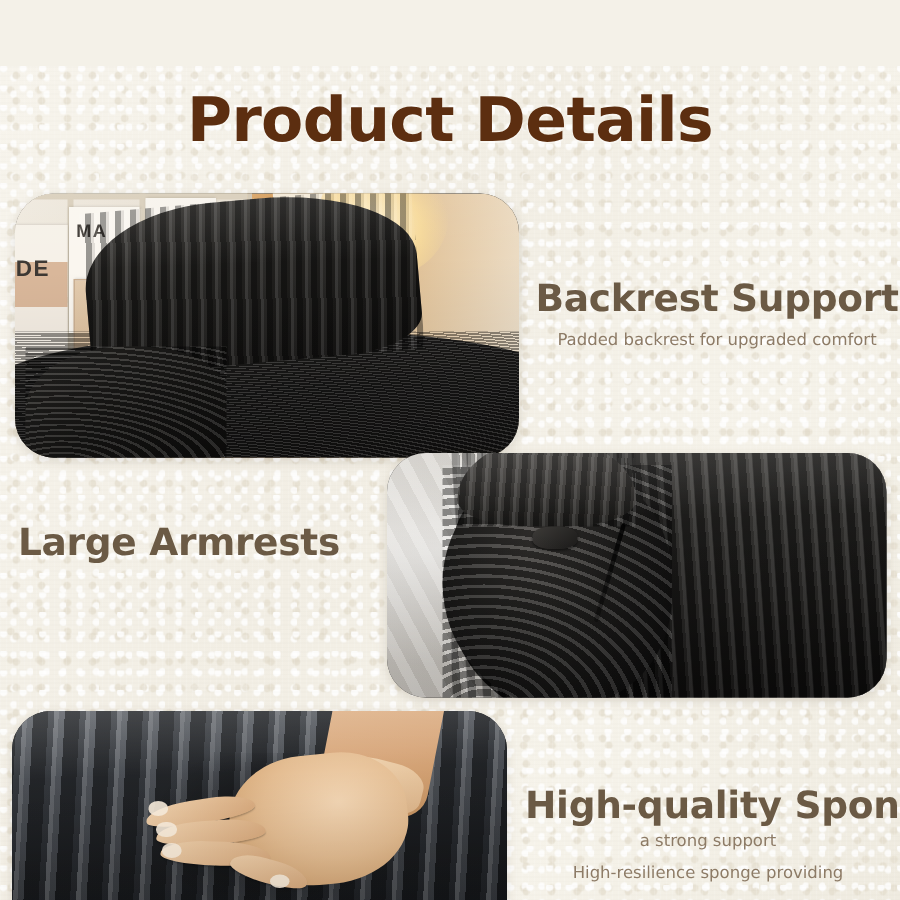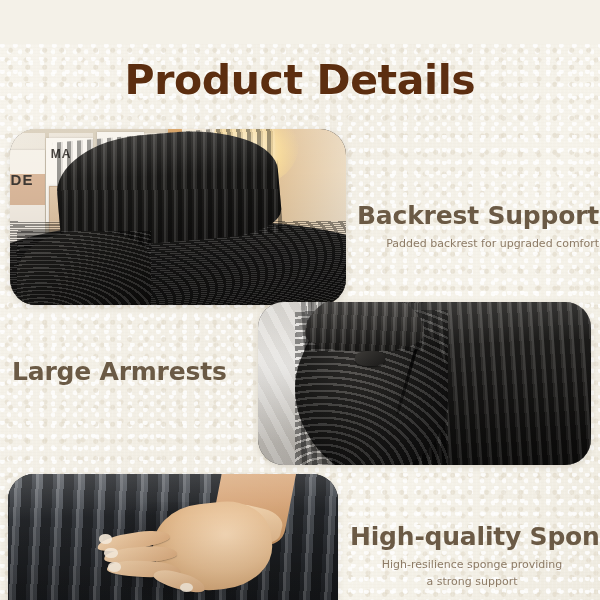--- a/index.html
+++ b/index.html
@@ -216,22 +216,22 @@
     white-space:nowrap;
   }
   .blk p{
     margin:4px 0 0 0;
     font-family:"DejaVu Sans", sans-serif;
     font-size:11px;line-height:17px;
     color:#8d7b66;
     white-space:nowrap;
   }
 
-  #blk1{left:357px;top:157px;text-align:right;}
-  #blk2{left:12px;top:313px;text-align:left;}
+  #blk1{left:357px;top:140px;text-align:center;}
+  #blk2{left:12px;top:303px;text-align:left;}
   #blk3{left:350px;top:478px;text-align:center;width:244px;}
   #blk3 p{white-space:normal;}
 </style>
 </head>
 <body>
 
 <div id="page">
   <div id="grain"></div>
 
   <div class="title">Product Details</div>
@@ -313,16 +313,16 @@
       <div class="nail n1"></div>
       <div class="nail n2"></div>
       <div class="nail n3"></div>
       <div class="nail n4"></div>
       <div class="gloss"></div>
     </div>
   </div>
 
   <div class="blk" id="blk3">
     <h2>High-quality Sponge</h2>
+    <p style="margin-top:0">a strong support</p>
     <p>High-resilience sponge providing</p>
-    <p style="margin-top:0">a strong support</p>
   </div>
 </div>
 
 </body></html>

